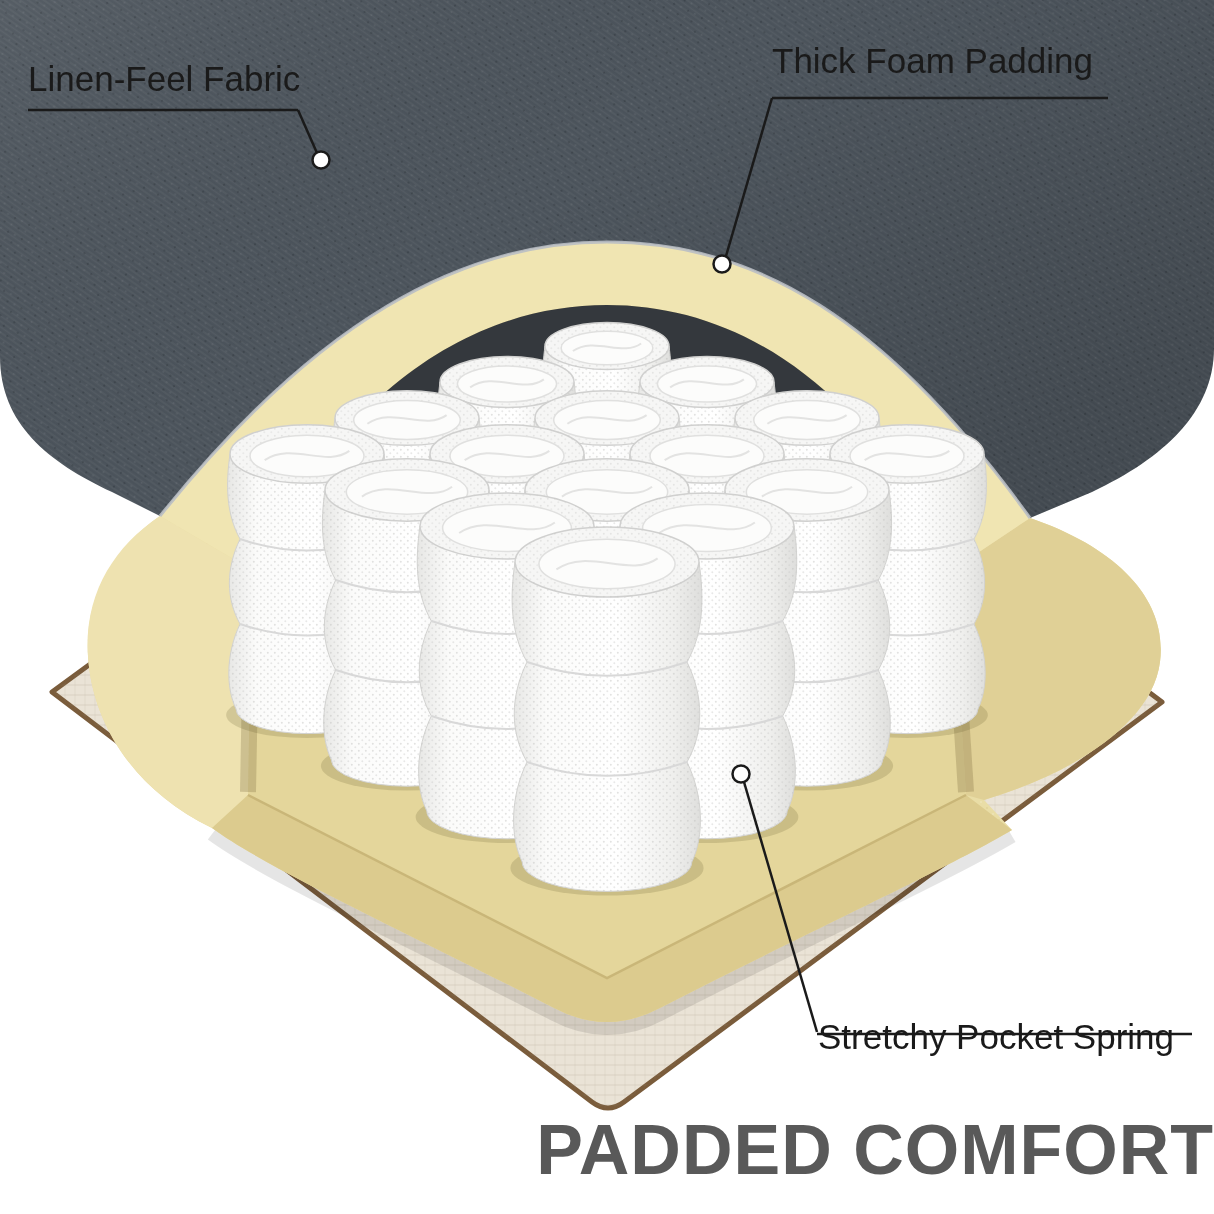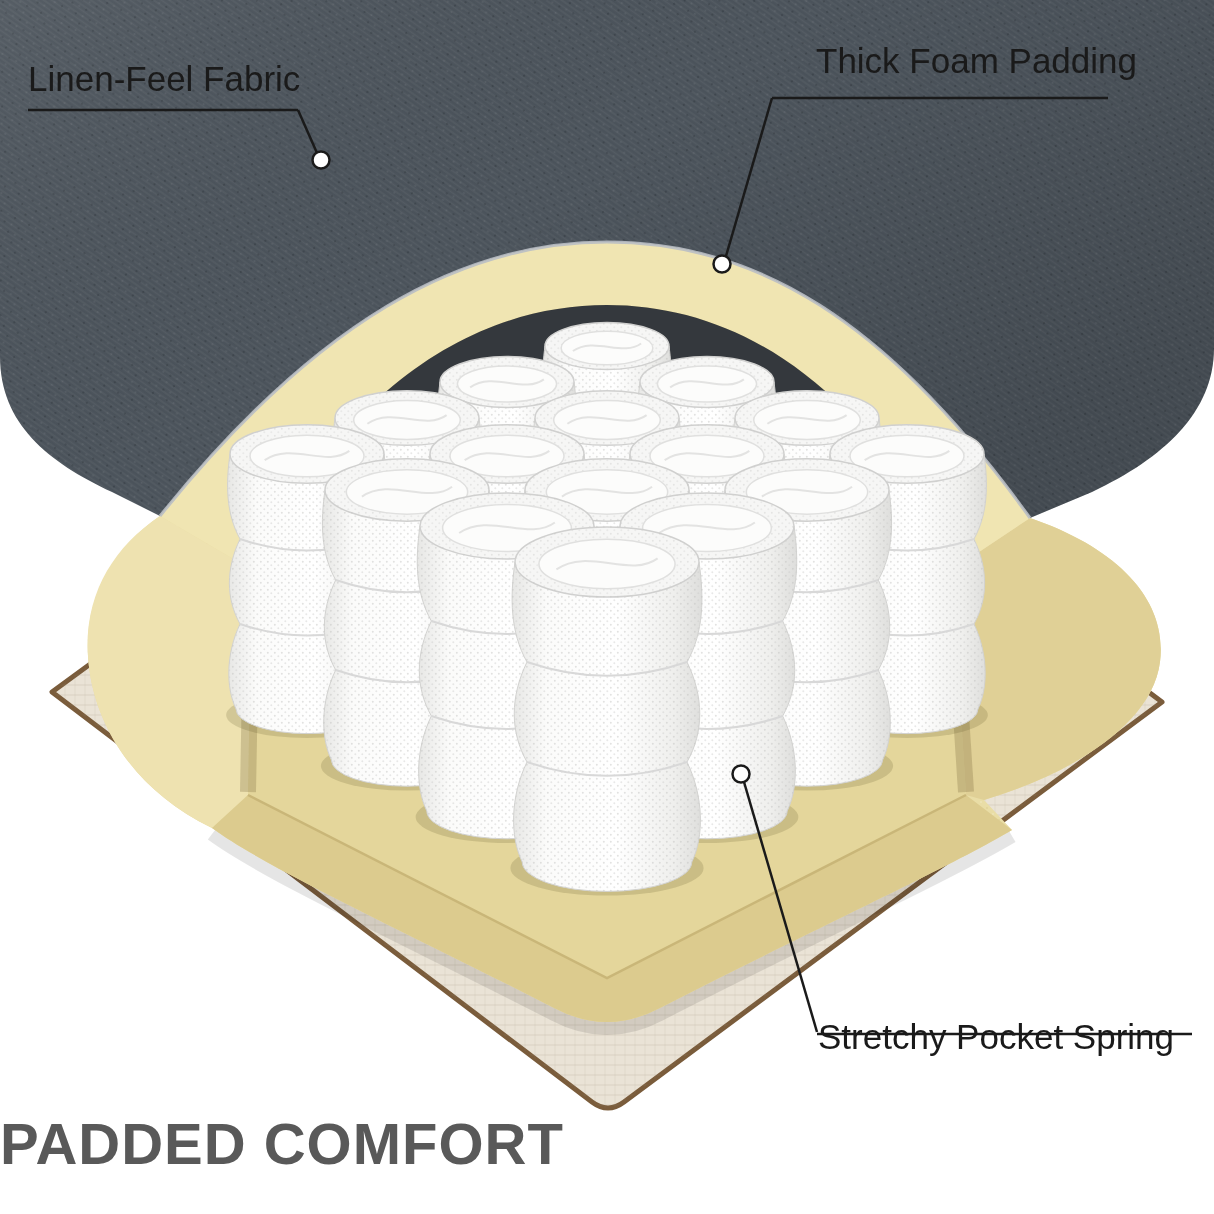--- a/index.html
+++ b/index.html
@@ -13,27 +13,27 @@
   }
   .stage svg.scene{position:absolute;left:0;top:0;width:1214px;height:1214px;}
   .label{
     position:absolute;
     font-size:35px;
     line-height:1.1;
     color:var(--c-label-text,#1a1a1a);
     white-space:nowrap;
   }
   #label-fabric{left:28px;top:60px;}
-  #label-foam{left:816px;top:42px;}
+  #label-foam{left:772px;top:42px;}
   #label-spring{left:818px;top:992px;margin-top:26px;}
   .title{
     position:absolute;
     left:0;right:0;top:1110px;
-    text-align:left;
-    font-size:58px;
+    text-align:right;
+    font-size:70px;
     font-weight:700;
     letter-spacing:1px;
     color:var(--c-title-text,#595959);
   }
 </style>
 </head>
 <body>
 
 <div class="stage">
 

